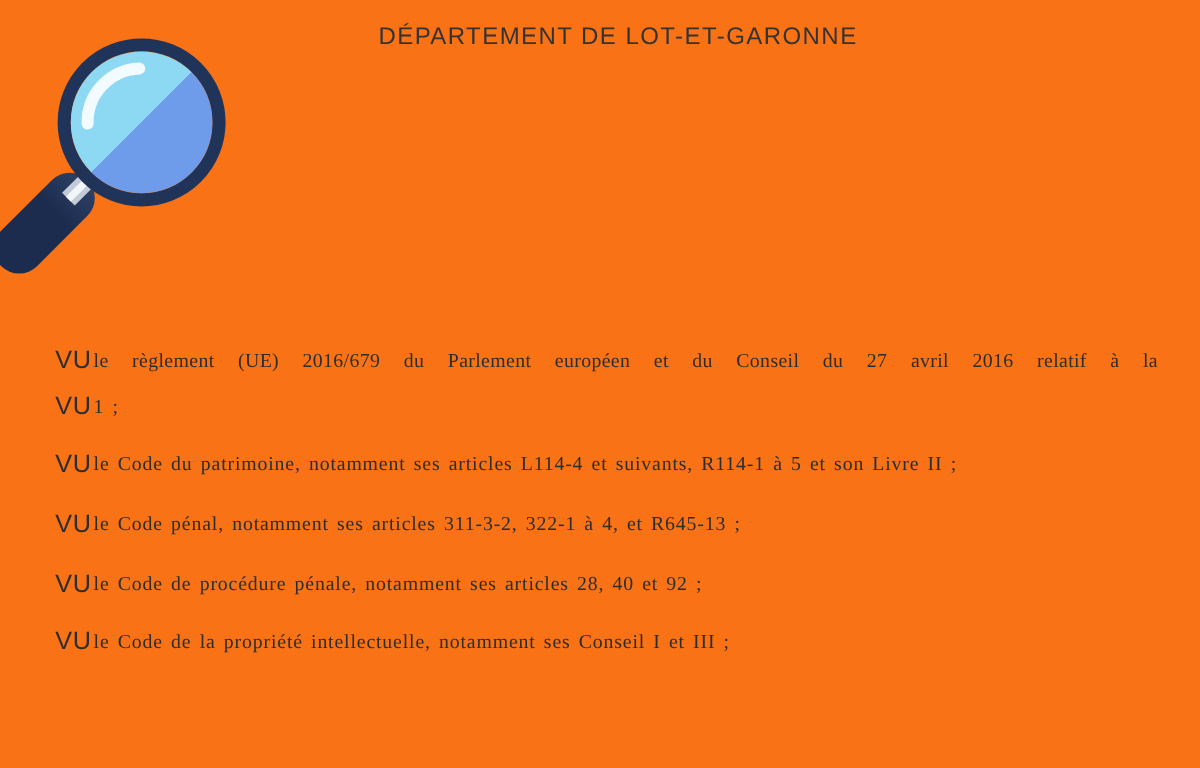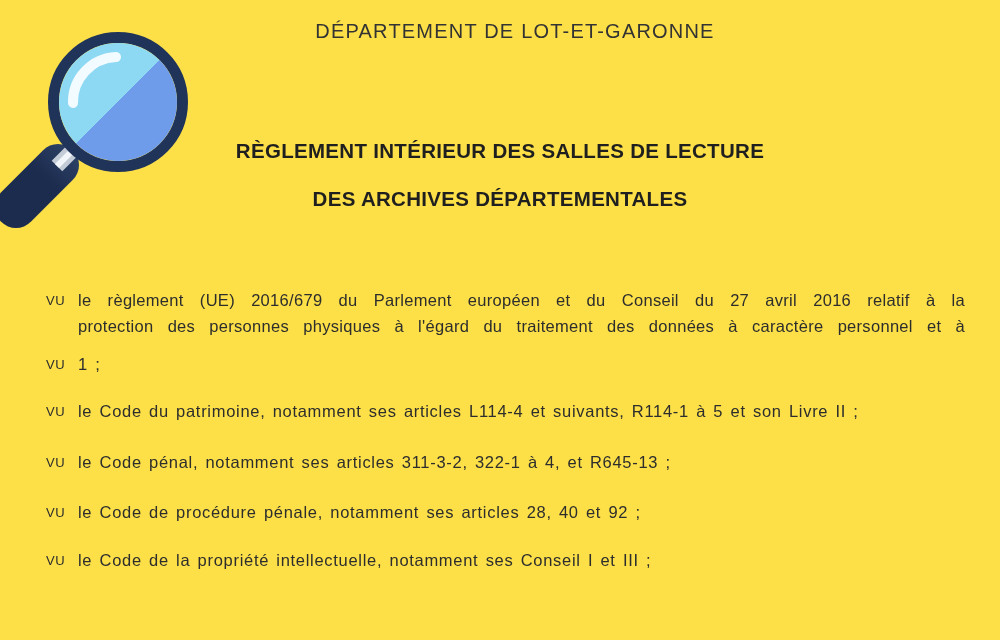--- a/index.html
+++ b/index.html
@@ -1,20 +1,20 @@
 <!DOCTYPE html>
 <html><head>
 <meta charset="utf-8">
 <style>
   html, body { margin: 0; padding: 0; background: #ffffff; }
   .page {
     position: relative;
     width: 1000px;
     height: 640px;
-    background: #fde047;
+    background: #f97316;
     overflow: hidden;
     font-family: "Liberation Sans", sans-serif;
     color: #2d2d2d;
   }
 
   
   .magnifier {
     position: absolute;
     left: 0;
     top: 0;
@@ -56,33 +56,33 @@
   }
   .vu-row { display: flex; }
   .vu-row:nth-child(1) { margin-bottom: 12px; }
   .vu-row:nth-child(2) { margin-bottom: 22px; }
   .vu-row:nth-child(3) { margin-bottom: 25px; }
   .vu-row:nth-child(4) { margin-bottom: 24px; }
   .vu-row:nth-child(5) { margin-bottom: 22px; }
   .vu-label {
     flex: none;
     width: 32px;
-    font-size: 13px;
+    font-size: 21px;
     line-height: 25.8px;
     letter-spacing: 0.7px;
   }
   .vu-text {
     flex: 1;
     min-width: 0;
     font-size: 16.5px;
     line-height: 25.8px;
     letter-spacing: 0.7px;
     word-spacing: 2px;
   }
-  .line { white-space: nowrap; }
+  .line { white-space: nowrap; font-family: Liberation Serif, serif; }
   .line.stretch {
     white-space: normal;
     letter-spacing: 0.3px;
     word-spacing: normal;
     text-align: justify;
     text-align-last: justify;
   }
 </style>
 </head>
 <body>
@@ -106,31 +106,26 @@
     <line x1="58" y1="165" x2="16" y2="207" stroke="url(#handleGrad)" stroke-width="42" stroke-linecap="round"></line>
     <line x1="73" y1="150" x2="57" y2="166" stroke="#c3cbd6" stroke-width="15"></line>
     <line x1="73" y1="150" x2="57" y2="166" stroke="#f2f5f9" stroke-width="6"></line>
     <circle cx="118" cy="102" r="64.5" fill="none" stroke="#20345a" stroke-width="11"></circle>
     <circle cx="118" cy="102" r="59" fill="url(#lensGrad)"></circle>
     <path d="M 73 103 A 45 45 0 0 1 116 57" fill="none" stroke="#f2fbff" stroke-width="10" stroke-linecap="round"></path>
   </svg>
 
   <div class="dept-header">DÉPARTEMENT DE LOT-ET-GARONNE</div>
 
-  <div class="doc-title">
-    <div>RÈGLEMENT INTÉRIEUR DES SALLES DE LECTURE</div>
-    <div>DES ARCHIVES DÉPARTEMENTALES</div>
-  </div>
 
   <div class="content">
   <div class="vu-row">
     <div class="vu-label">VU</div>
     <div class="vu-text">
           <div class="line stretch">le règlement (UE) 2016/679 du Parlement européen et du Conseil du 27 avril 2016 relatif à la</div>
-          <div class="line stretch">protection des personnes physiques à l'égard du traitement des données à caractère personnel et à</div>
         </div>
   </div>
 
   <div class="vu-row">
     <div class="vu-label">VU</div>
     <div class="vu-text">
           <div class="line">1 ;</div>
         </div>
   </div>
 

